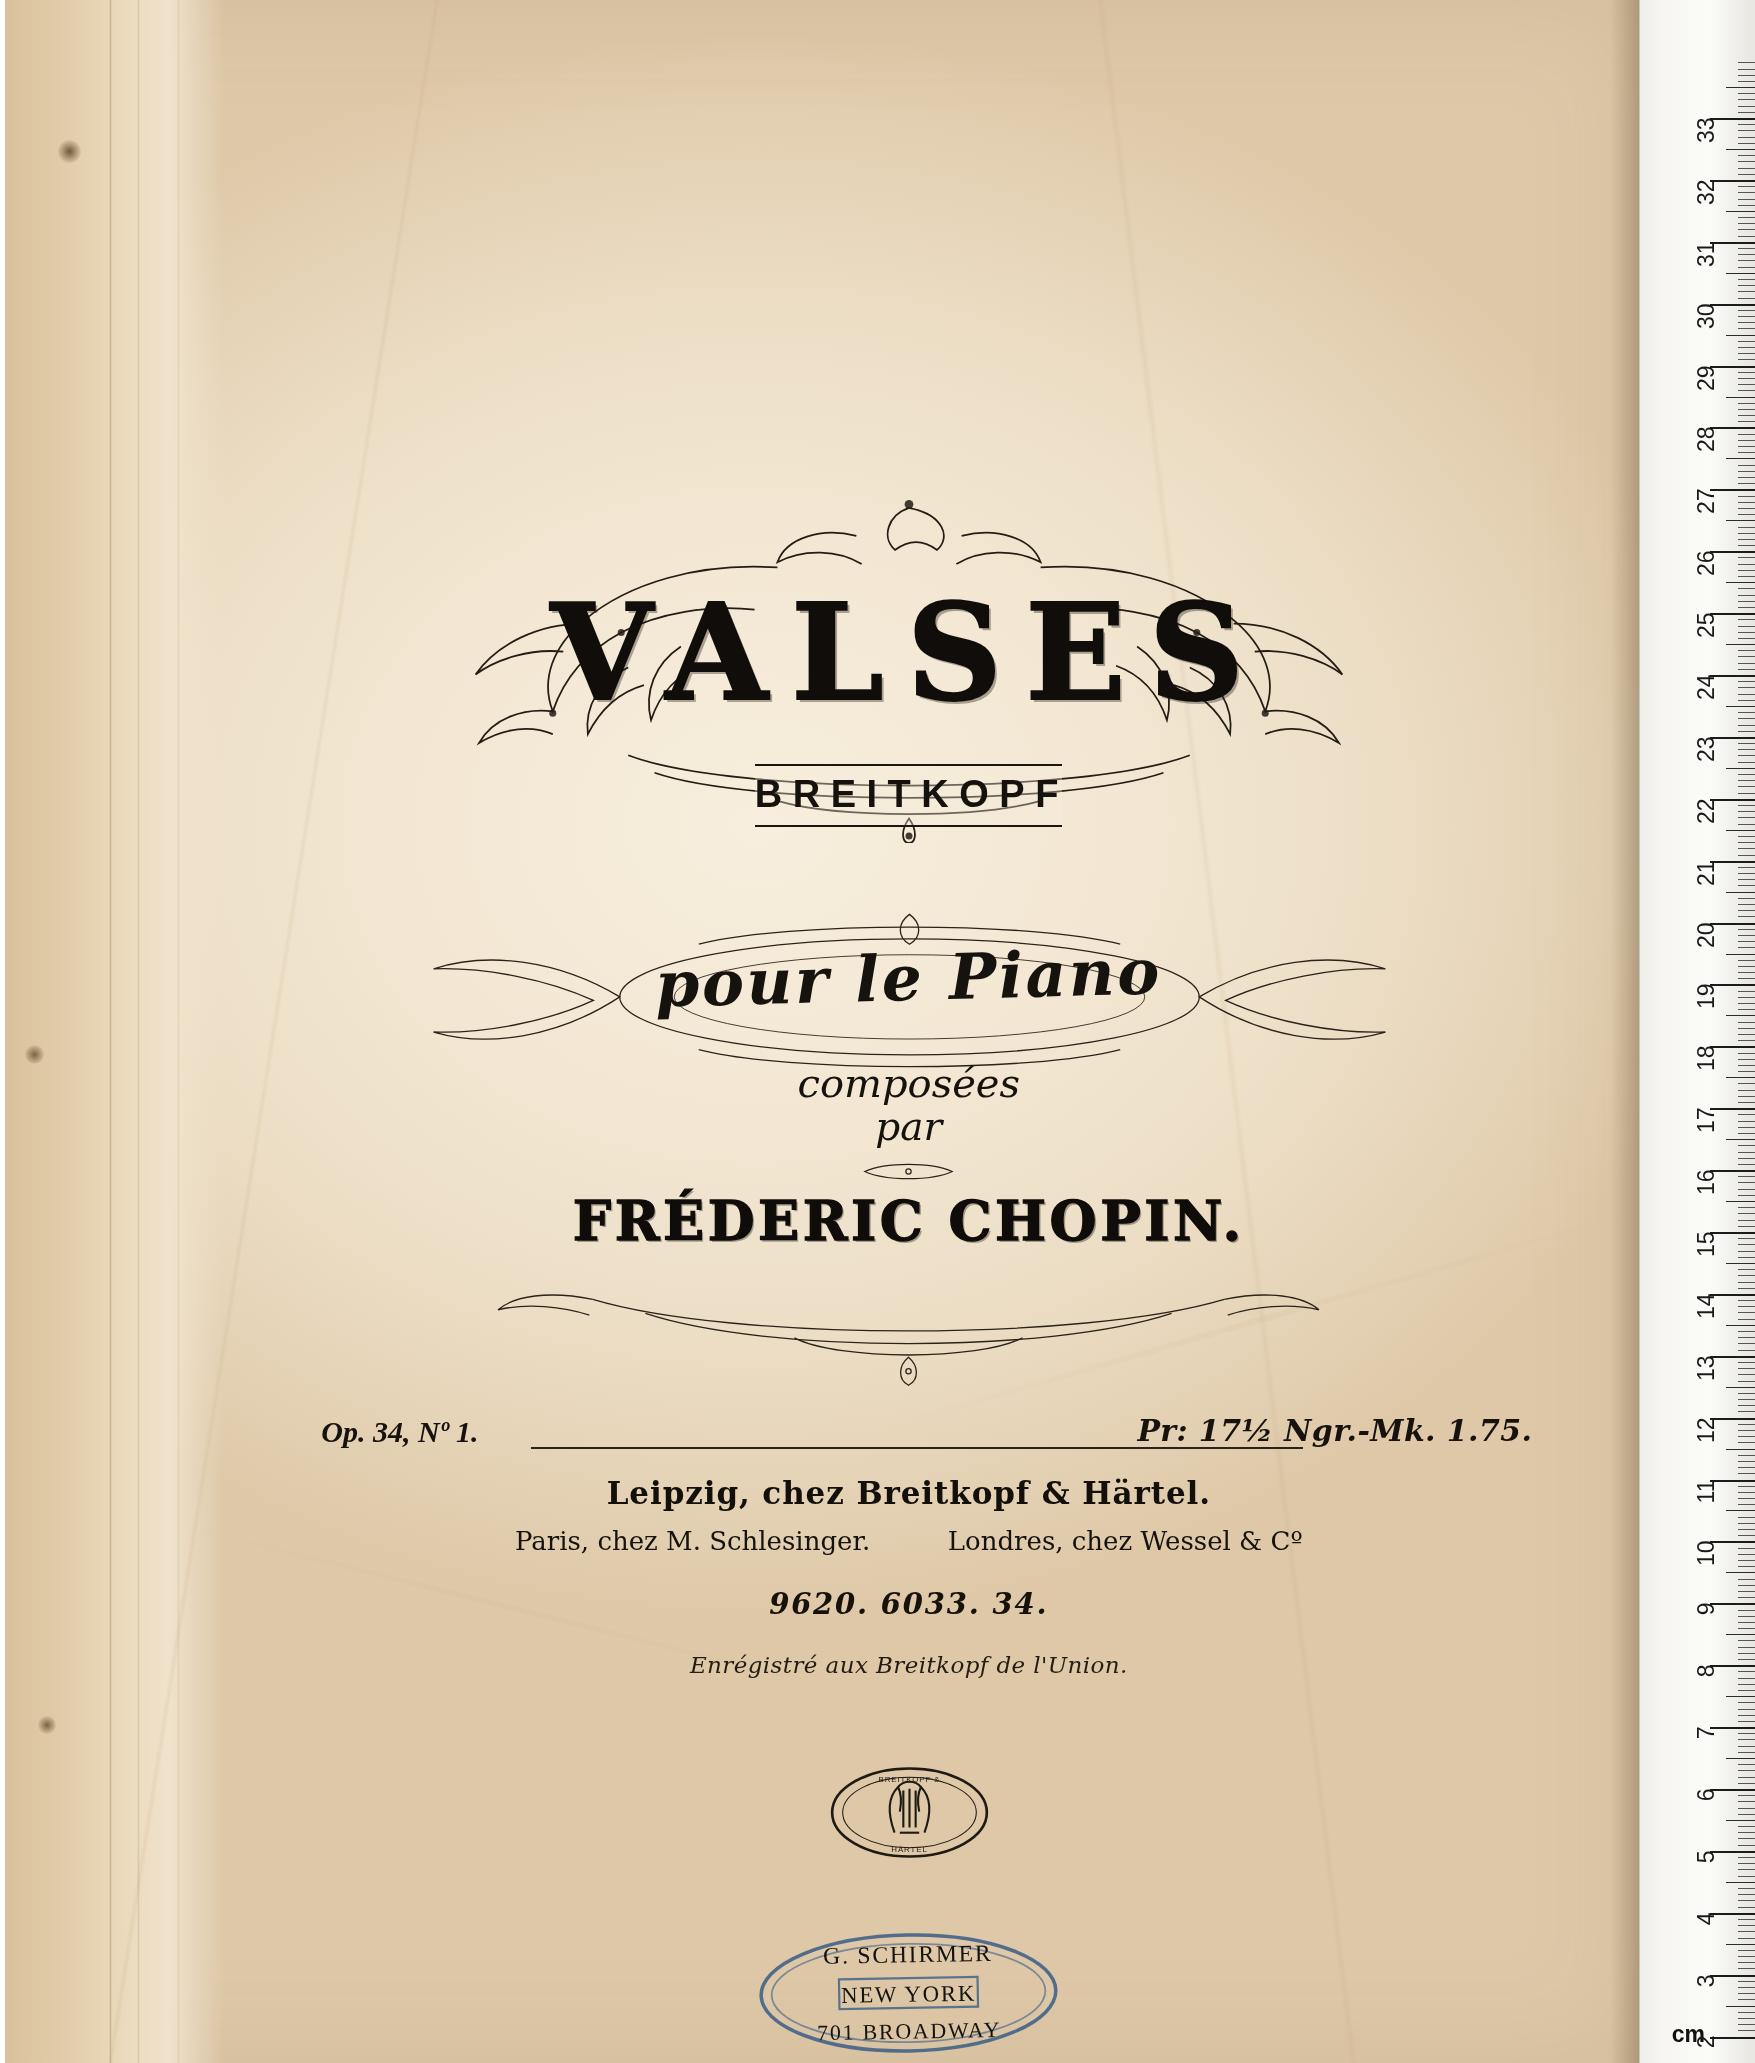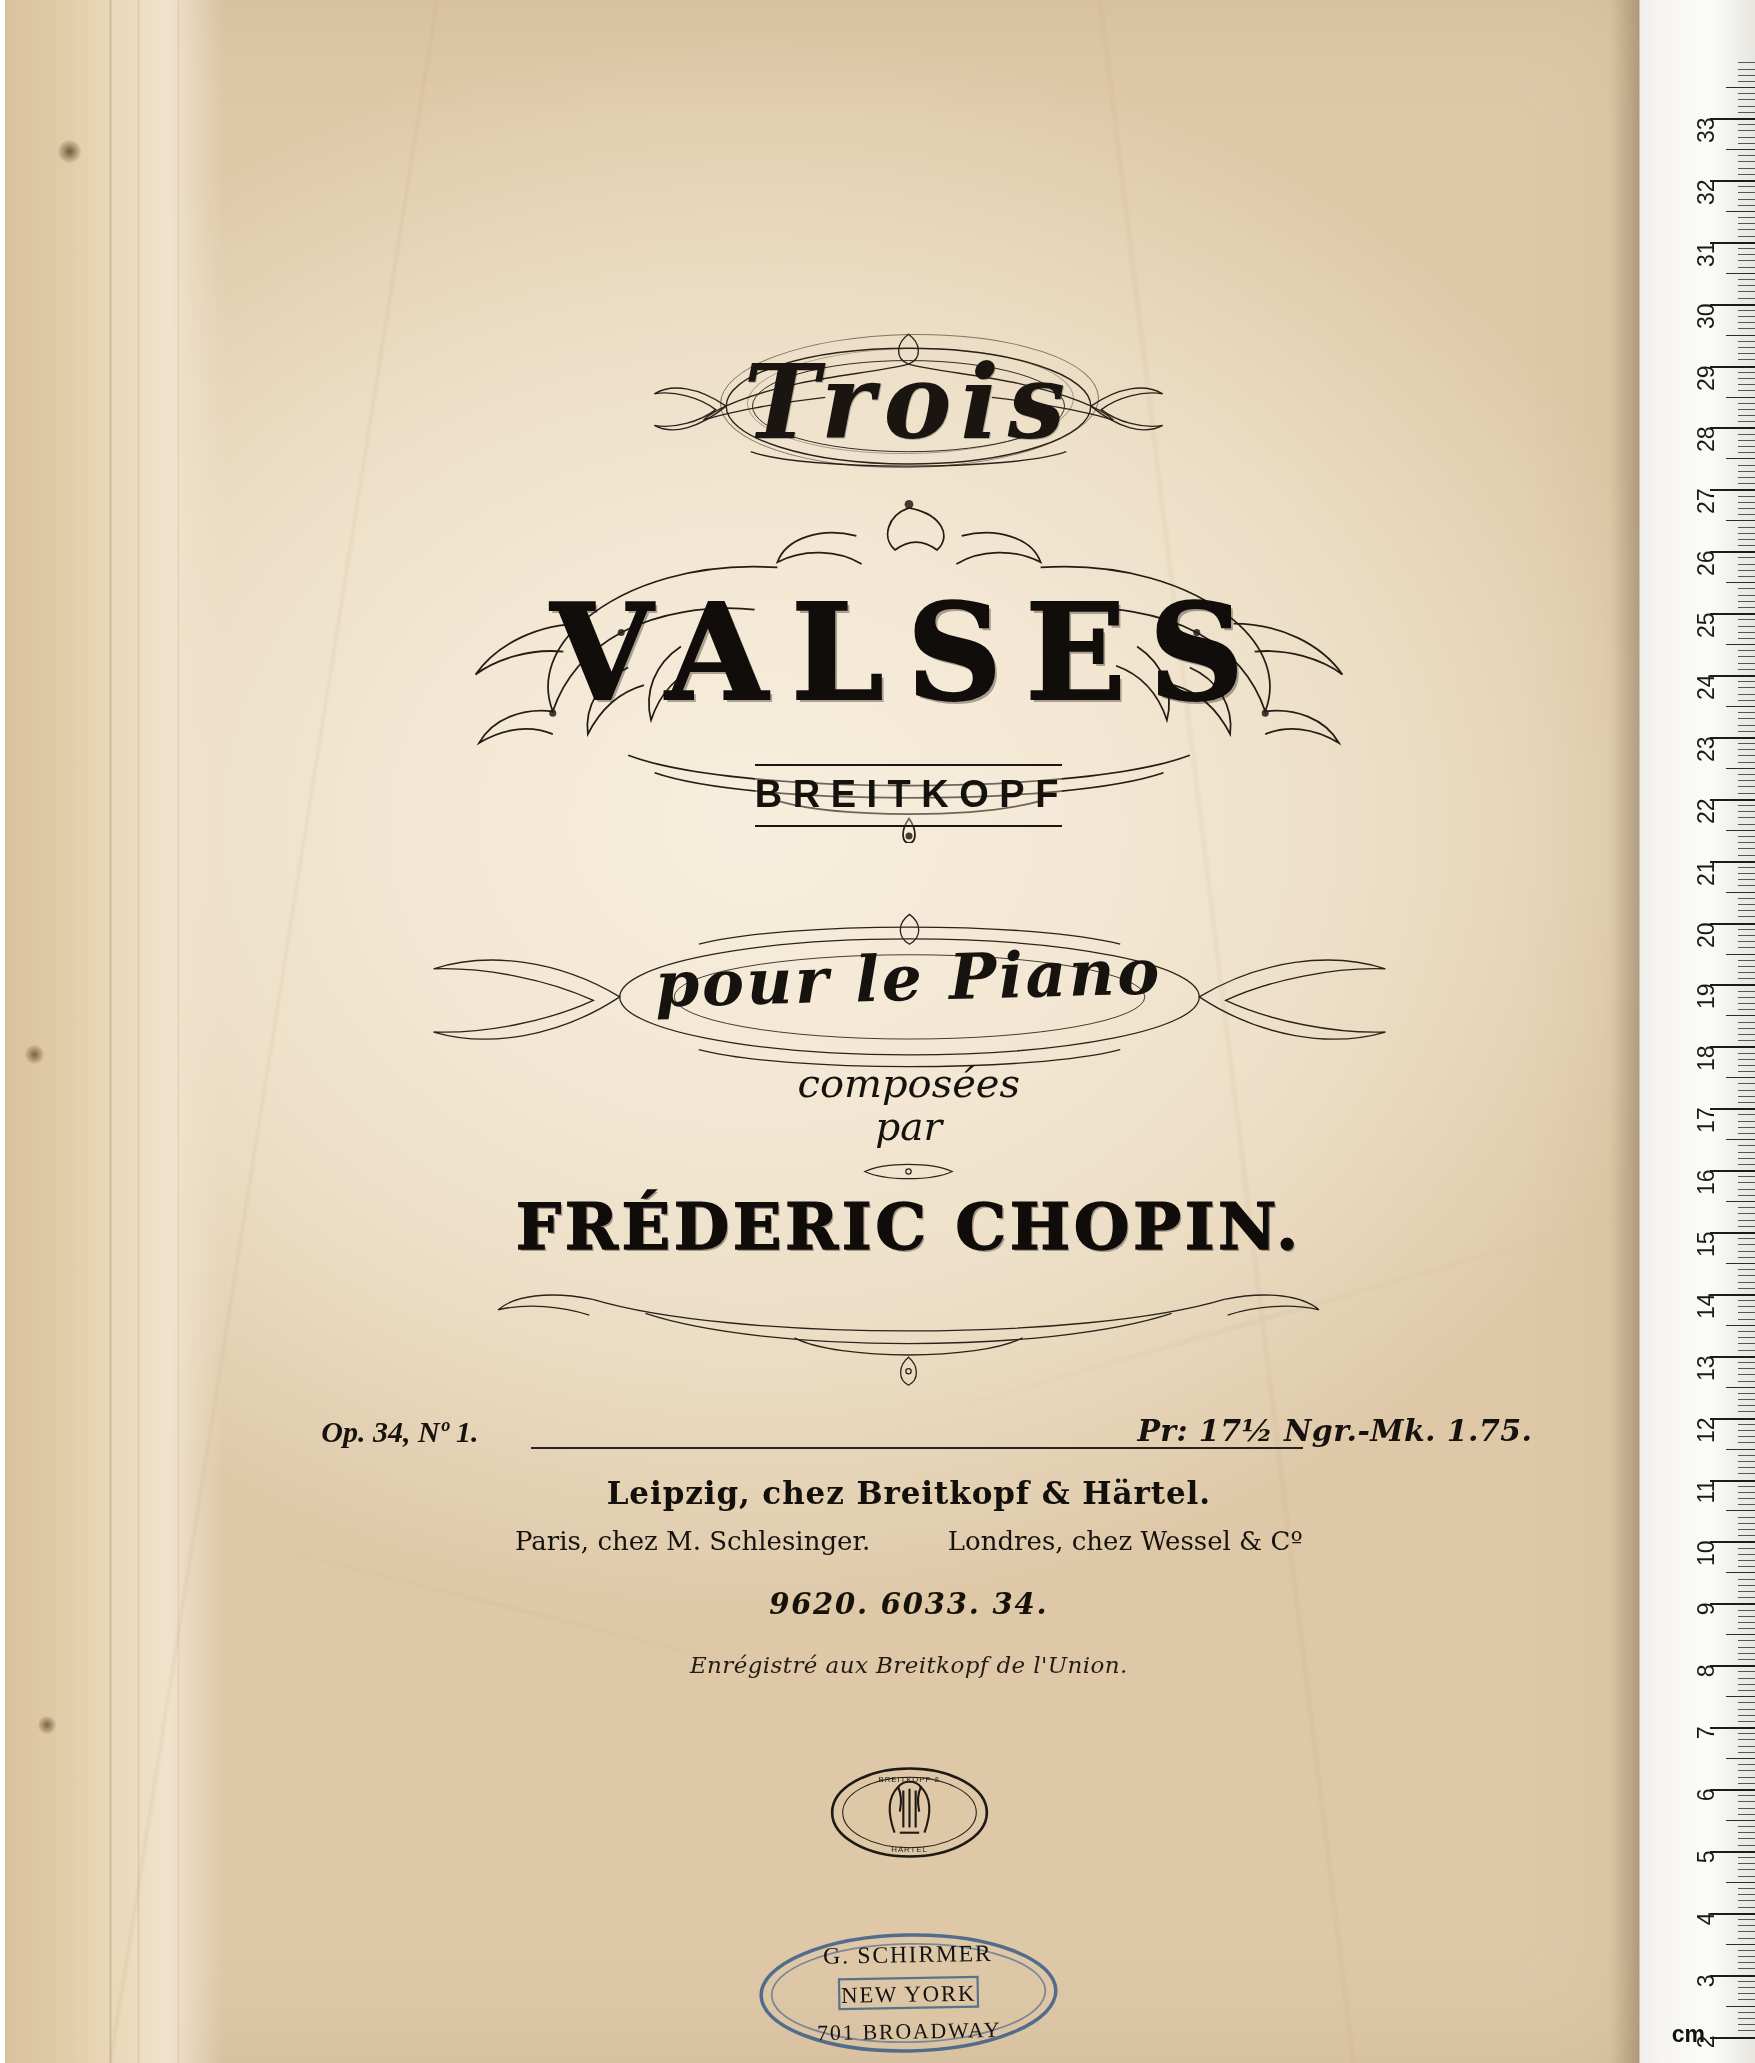--- a/index.html
+++ b/index.html
@@ -225,21 +225,21 @@
   
   .composer-wrap {
     position: absolute;
     left: 0; right: 0;
     top: 1189px;
     height: 132px;
   }
   .composer {
     font-family: "DejaVu Serif", serif;
     font-weight: 700;
-    font-size: 64px;
+    font-size: 54px;
     letter-spacing: 3.5px;
     color: #0f0c09;
     -webkit-text-stroke: 1.3px #0f0c09;
     text-shadow: 1.8px 1.8px 0 rgba(25,20,15,.35);
   }
   .composer-flourish {
     position: absolute;
     left: 50%; margin-left: -492px;
     top: 84px;
     width: 983px; height: 114px;
@@ -402,37 +402,20 @@
     <div class="fold f1"></div>
     <div class="fold f2"></div>
     <div class="fold f3"></div>
     <div class="fold f4"></div>
     <div class="stain s1"></div>
     <div class="stain s2"></div>
     <div class="stain s3"></div>
 
     <div class="content">
 
-      <div class="trois-wrap">
-        <svg class="trois-flourish" viewBox="0 0 660 170">
-          <g fill="none" stroke="#2b231a" stroke-width="1.6">
-            <path d="M330 6 C316 16 314 34 330 40 C346 34 344 16 330 6 Z"></path>
-            <path d="M330 40 C300 48 250 52 205 62 C150 74 110 90 96 104 C120 96 180 84 235 78"></path>
-            <path d="M330 40 C360 48 410 52 455 62 C510 74 550 90 564 104 C540 96 480 84 425 78"></path>
-            <ellipse cx="330" cy="88" rx="208" ry="66"></ellipse>
-            <ellipse cx="330" cy="88" rx="178" ry="52" stroke-width="1.1"></ellipse>
-            <path d="M122 88 C90 66 60 62 40 74 C62 70 92 78 110 92 C92 106 62 114 40 110 C62 122 92 112 122 88 Z"></path>
-            <path d="M538 88 C570 66 600 62 620 74 C598 70 568 78 550 92 C568 106 598 114 620 110 C598 122 568 112 538 88 Z"></path>
-            <path d="M150 140 C210 162 450 162 510 140"></path>
-          </g>
-        </svg>
-        <div class="trois-oval"></div>
-        <div class="trois-oval inner"></div>
-        <div class="trois ink" style="position:relative;padding-top:26px;">Trois</div>
-      </div>
 
       <div class="valses-block">
         <svg class="valses-orn" viewBox="0 0 1240 400">
           <g fill="none" stroke="#241d15" stroke-width="2">
 
             <path d="M620 18 C596 26 588 52 604 66 C620 54 636 54 652 66 C668 52 660 26 620 18 Z"></path>
             <path d="M560 50 C520 40 480 52 470 80 C500 64 540 66 566 82"></path>
             <path d="M680 50 C720 40 760 52 770 80 C740 64 700 66 674 82"></path>
 
             <path d="M470 86 C380 80 300 104 250 146 C214 176 200 214 214 250 C226 214 252 182 292 160 C334 138 392 128 444 134"></path>

